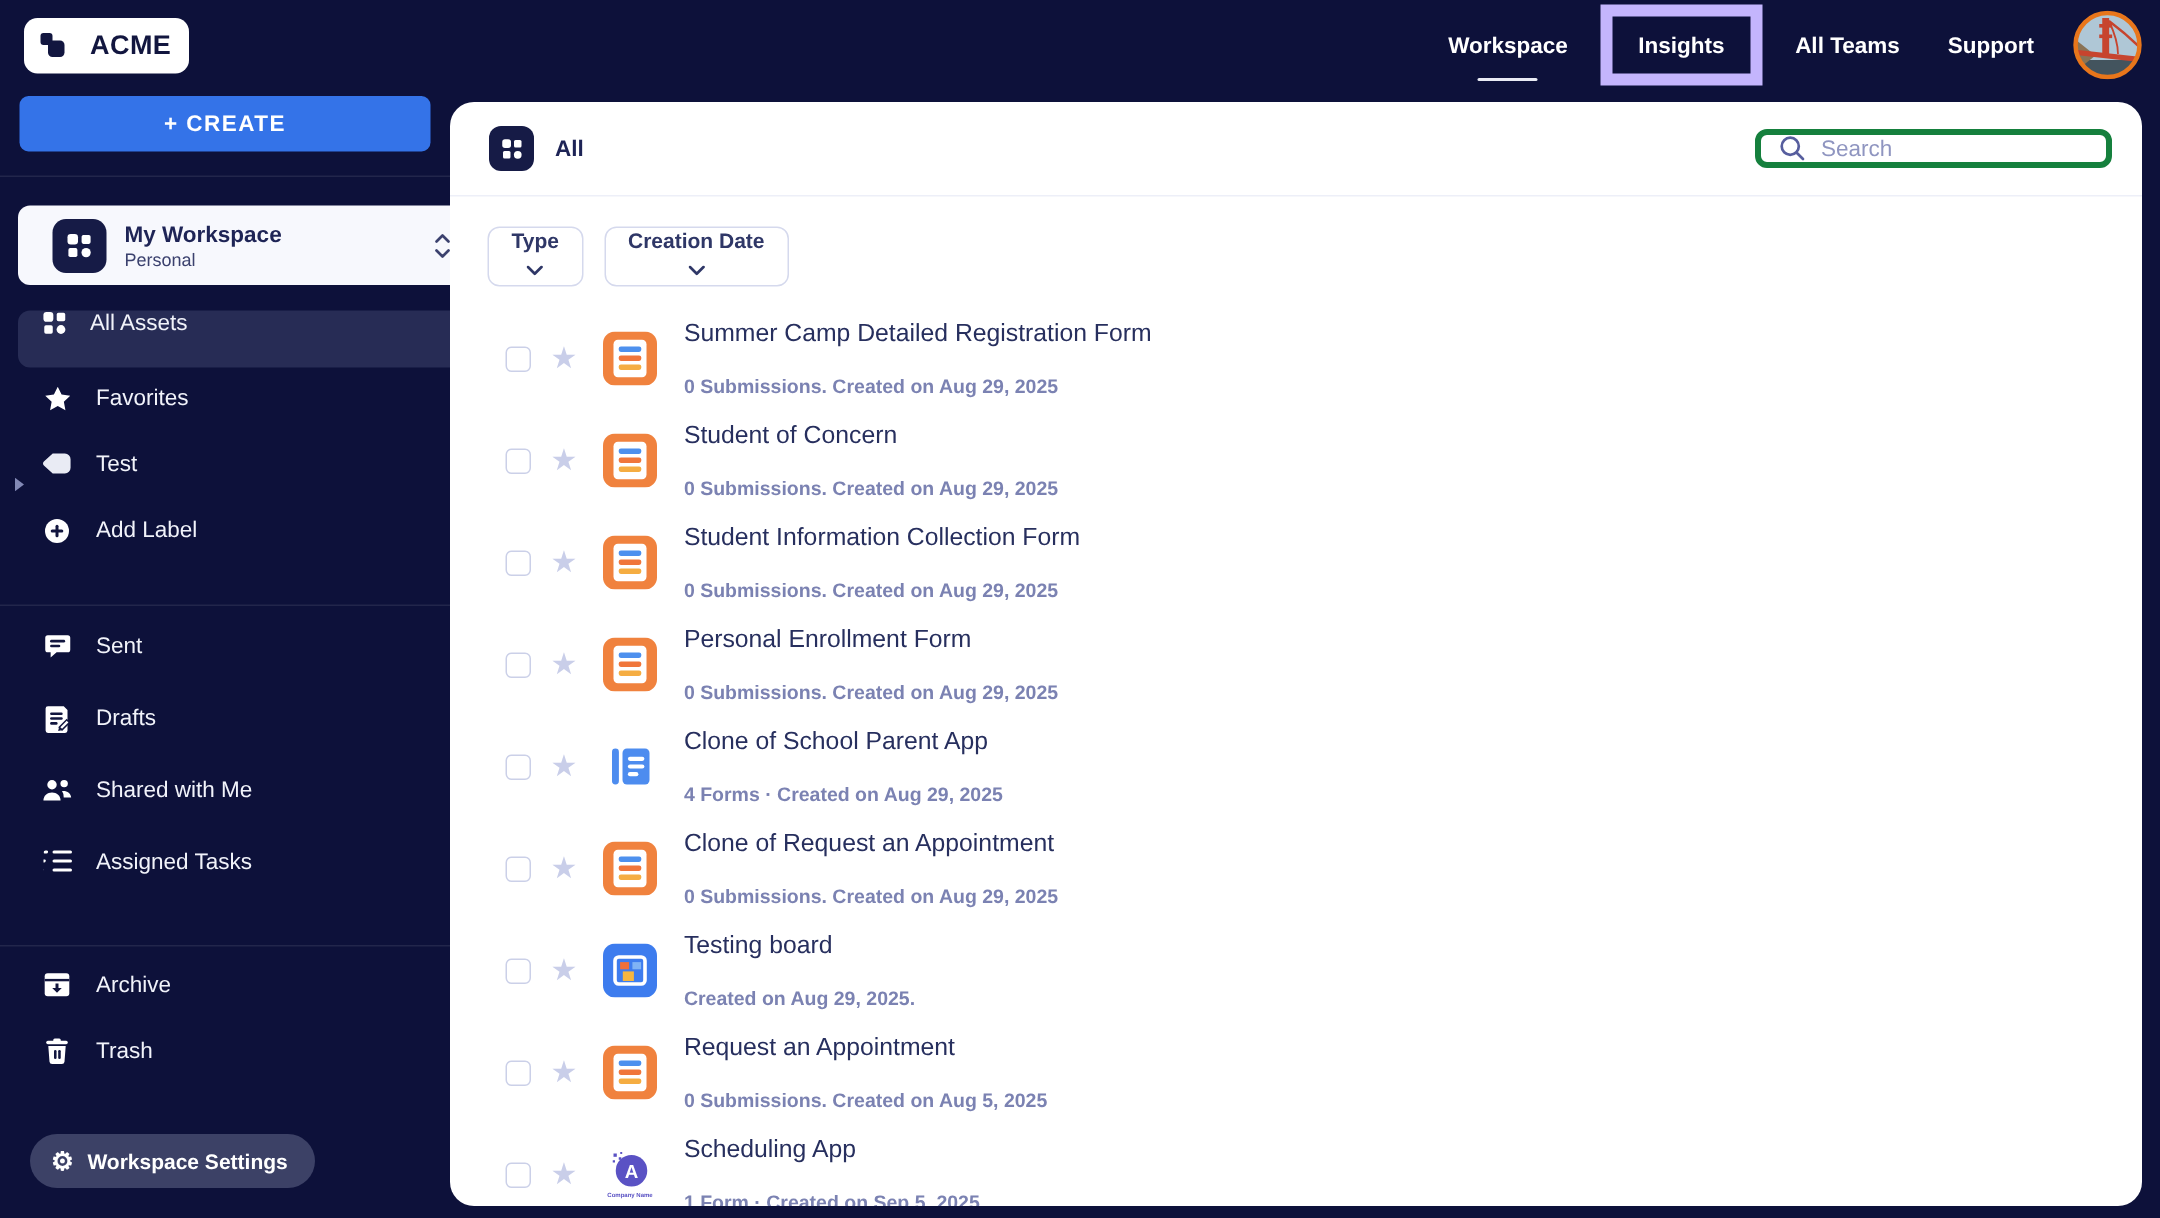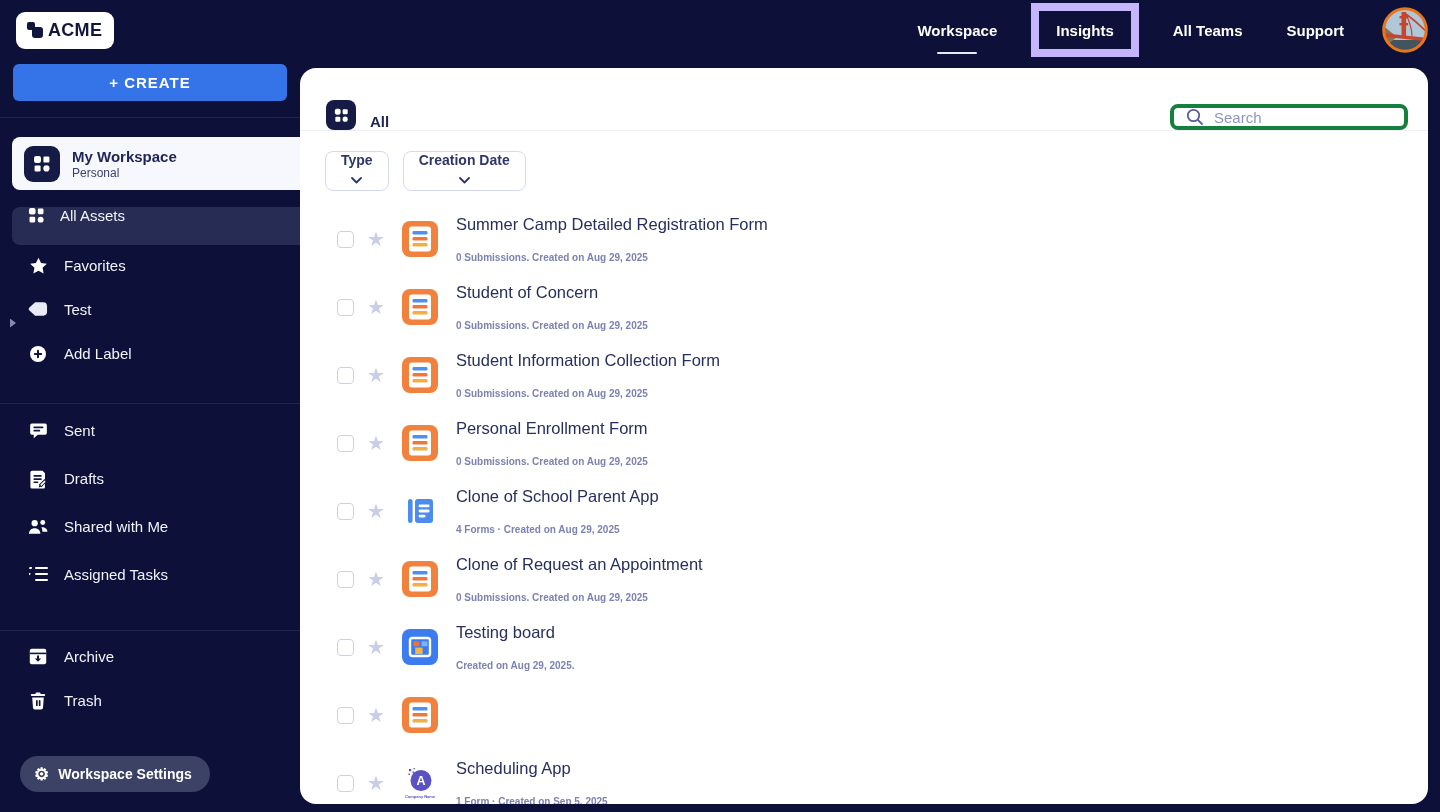--- a/index.html
+++ b/index.html
@@ -8,24 +8,24 @@
     background:#0D113A;
     font-family:"Liberation Sans", sans-serif;
     -webkit-font-smoothing:antialiased;
     position:relative;
   }
 
   
   .topbar { position:absolute; top:0; left:0; width:1440px; height:60px; display:flex; align-items:center; }
   .logo-pill {
     margin-left:16px; background:#fff; border-radius:9px; height:37px;
-    display:flex; align-items:center; gap:3px; padding:0 12px 0 9px;
+    display:flex; align-items:center; gap:15px; padding:0 12px 0 9px;
   }
   .logo-text { font-size:18px; font-weight:800; color:#12163F; letter-spacing:.3px; }
-  .top-nav { margin-left:auto; display:flex; align-items:center; height:60px;gap:12px; }
+  .top-nav { margin-left:auto; display:flex; align-items:center; height:60px; }
   .nav-item {
     position:relative; color:#fff; font-size:15px; font-weight:600;
     padding:0 16px; height:52px; display:flex; align-items:center; cursor:pointer;
   }
   .nav-item.active::after {
     content:""; position:absolute; left:50%; transform:translateX(-50%);
     bottom:2px; width:40px; height:2px; background:#E9EBF4; border-radius:2px;
   }
   .nav-item.highlighted { border:8px solid #c4b5fd; height:54px; padding:0 17px; margin:0 6px; }
   .avatar-wrap { margin:0 12px 0 10px; width:46px; height:46px; cursor:pointer; }
@@ -33,21 +33,21 @@
   
   .sidebar { position:absolute; top:44px; left:0; width:336px; height:752px; color:#F1F3FA; }
   .create-btn {
     margin:20px 13px 0 13px; width:274px; height:37px; background:#3473E8;
     border:none; border-radius:6px; color:#fff; font-size:15px; font-weight:700;
     letter-spacing:1px; cursor:pointer; font-family:inherit;
   }
   .side-divider { margin-top:16px; height:1px; background:rgba(255,255,255,.09); }
   .ws-card {
     margin:19px 12px 0 12px; height:53px; background:#F7F8FD; border-radius:8px;
-    display:flex; align-items:center; padding:0 12px; cursor:pointer;
+    display:flex; align-items:center; padding:0 23px; cursor:pointer;
   }
   .ws-icon { width:36px; height:36px; background:#161B46; border-radius:9px;
     display:flex; align-items:center; justify-content:center; flex:0 0 auto; }
   .ws-texts { margin-left:12px; flex:1; min-width:0; }
   .ws-title { font-size:15px; font-weight:700; color:#1E2456; line-height:17px; }
   .ws-sub { font-size:12px; color:#3B416E; margin-top:1px; }
   .side-row {
     display:flex; align-items:flex-start; padding:0 12px 0 28px; cursor:pointer;
     font-size:15px; font-weight:500; color:#F1F3FA;
   }
@@ -67,21 +67,21 @@
     font-size:14px; font-weight:600; display:flex; align-items:center; gap:9px;
     cursor:pointer; font-family:inherit;
   }
   .gear-glyph { font-size:17px; line-height:1; }
 
   
   .panel {
     position:absolute; left:300px; top:68px; width:1128px; height:736px;
     background:#fff; border-radius:16px; overflow:hidden;
   }
-  .panel-header { height:63px; display:flex; align-items:flex-end; padding:0 20px 0 26px;
+  .panel-header { height:63px; display:flex; align-items:center; padding:0 20px 0 26px;
     border-bottom:1px solid #EDEFF8; }
   .hdr-icon { width:30px; height:30px; background:#161B46; border-radius:8px;
     display:flex; align-items:center; justify-content:center; }
   .hdr-title { margin-left:14px; font-size:15px; font-weight:700; color:#1E2456; }
   .search-box {
     margin-left:auto; width:238px; height:26px; border:4px solid #15803d; border-radius:8px;
     display:flex; align-items:center; padding:0 12px; gap:10px; background:#fff;
   }
   .search-box input {
     border:none; outline:none; flex:1; font-size:15px; color:#2A3160;
@@ -97,21 +97,21 @@
   }
 
   .asset-list { margin-top:14px; }
   .asset-row { height:68px; display:flex; align-items:center; padding-left:37px; }
   .cbx { width:17px; height:17px; border:1.5px solid #CBD0E8; border-radius:4px;
     background:#fff; cursor:pointer; flex:0 0 auto; }
   .row-star { margin-left:13px; color:#C9CEE9; font-size:20px; line-height:1; cursor:pointer; flex:0 0 auto; }
   .asset-icon { margin-left:17px; width:36px; height:36px; flex:0 0 auto; }
   .asset-texts { margin-left:18px; min-width:0; }
   .asset-title { font-size:16.5px; font-weight:400; color:#272F5E; line-height:19px; cursor:pointer; }
-  .asset-sub { font-size:10px; font-weight:600; color:#7B82B2; margin-top:18px; }
+  .asset-sub { font-size:13px; font-weight:600; color:#7B82B2; margin-top:18px; }
 
   svg { display:block; }
 </style>
 </head>
 <body>
 
 <header class="topbar">
   <div class="logo-pill">
     <span>
       <svg width="20" height="20" viewBox="0 0 20 20">
@@ -496,20 +496,24 @@
       <span class="row-star">★</span>
       <span class="asset-icon">
         <svg width="36" height="36" viewBox="0 0 36 36">
             <rect width="36" height="36" rx="8" fill="#F0823E"></rect>
             <rect x="7" y="5.5" width="22" height="25" rx="3" fill="#fff"></rect>
             <rect x="10.5" y="10" width="15" height="3.6" rx="1.4" fill="#4D90EE"></rect>
             <rect x="10.5" y="16" width="15" height="3.6" rx="1.4" fill="#F0763B"></rect>
             <rect x="10.5" y="22" width="15" height="3.6" rx="1.4" fill="#F5AD42"></rect>
           </svg>
       </span>
+      <div class="asset-texts">
+        <div class="asset-title">Request an Appointment</div>
+        <div class="asset-sub">0 Submissions. Created on Aug 5, 2025</div>
+      </div>
     </div>
 
     <div class="asset-row">
       <div class="cbx"></div>
       <span class="row-star">★</span>
       <span class="asset-icon">
         <svg width="36" height="36" viewBox="0 0 36 36">
           <circle cx="19" cy="15.5" r="10.5" fill="#5A52C4"></circle>
           <rect x="7" y="4" width="2.2" height="2.2" fill="#5A52C4"></rect>
           <rect x="10.5" y="6.5" width="1.7" height="1.7" fill="#5A52C4"></rect>

